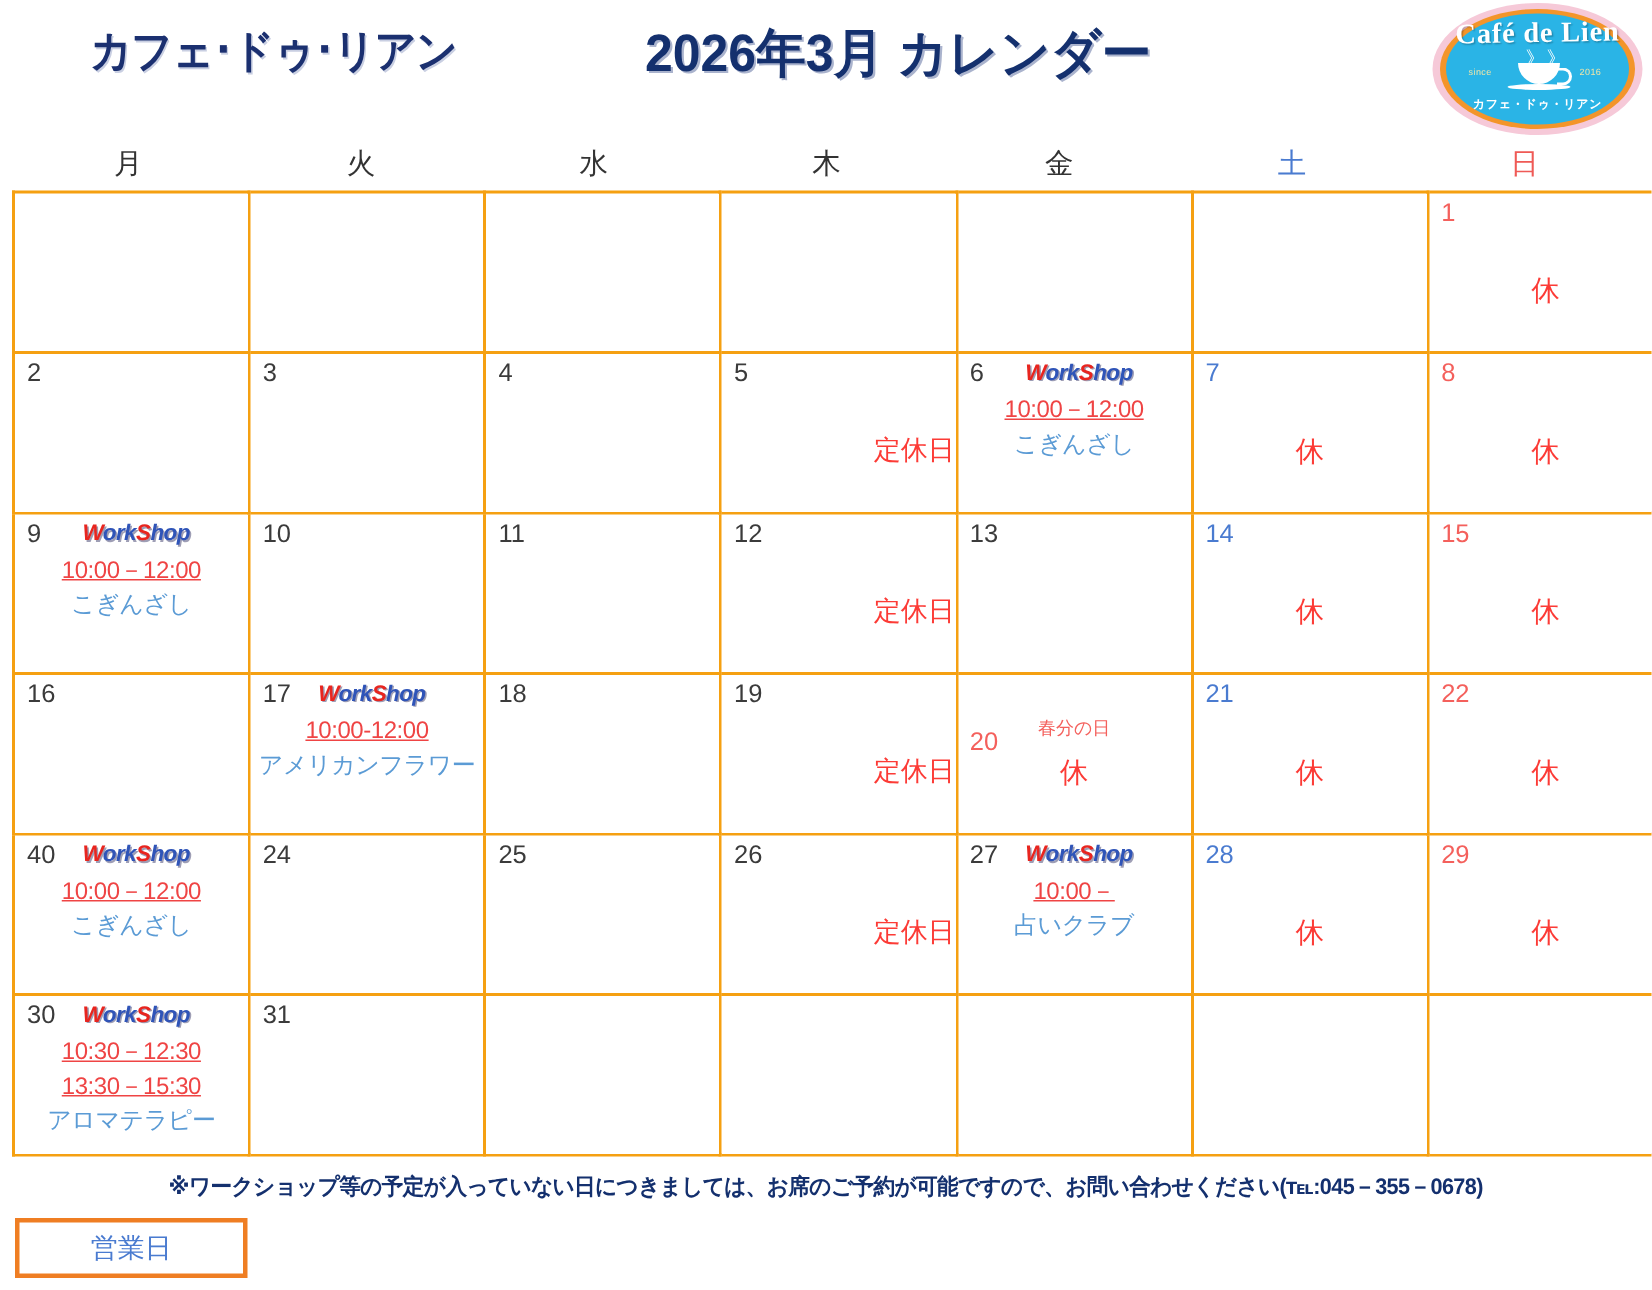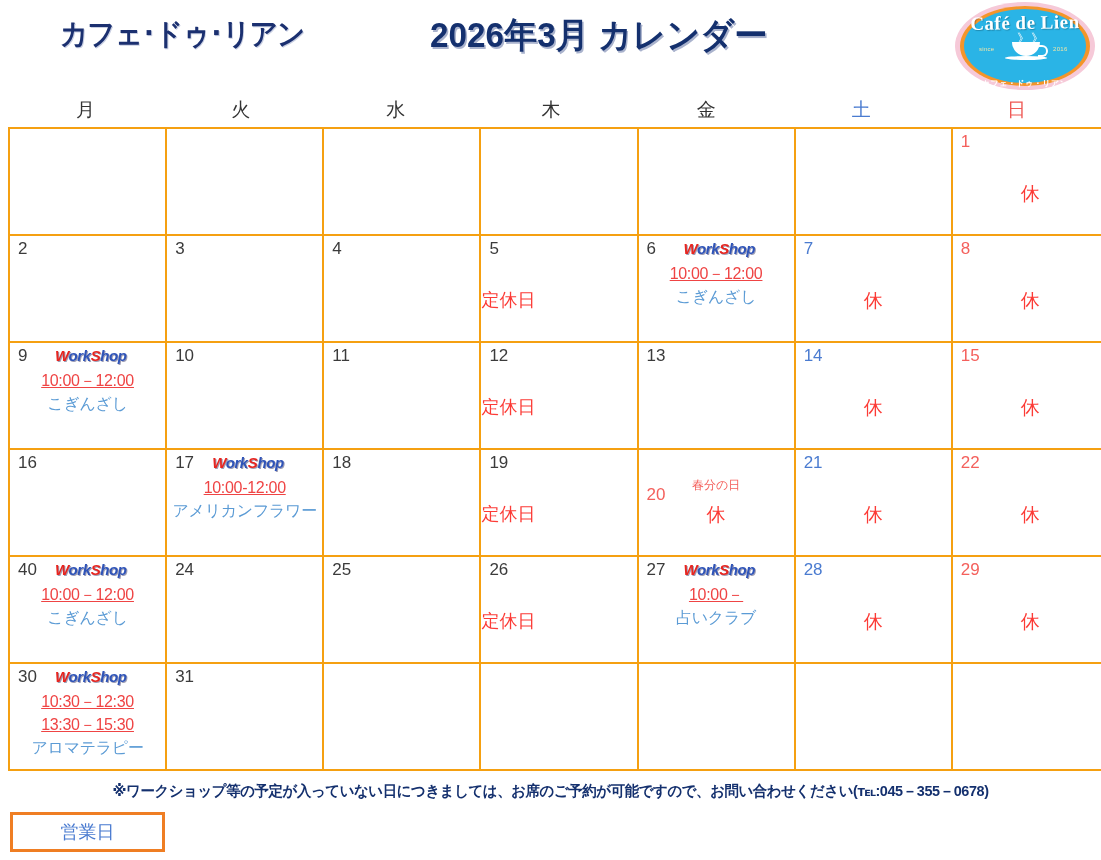--- a/index.html
+++ b/index.html
@@ -125,21 +125,21 @@
   }
   .logo-year {
     position: absolute;
     left: 98px; top: 44px;
     font-size: 6px;
     color: #f0e6a8;
     letter-spacing: 0.3px;
   }
   .logo-text-jp {
     position: absolute;
-    left: 0; top: 76px;
+    left: 0; top: 62px;
     width: 140px;
     text-align: center;
     font-size: 8px;
     font-weight: bold;
     color: #ffffff;
     letter-spacing: 0.5px;
   }
 
   
   #weekday-row {
@@ -220,21 +220,21 @@
   .event-name {
     font-size: 16px;
     color: #5b9bd5;
     letter-spacing: -0.3px;
     white-space: nowrap;
   }
 
   .closed-label {
     position: absolute;
     left: 0; right: 0; top: 52px;
-    text-align: left;
+    text-align: right;
     font-size: 18px;
     color: #fc3b36;
   }
   .rest-label {
     position: absolute;
     left: 0; right: 0; top: 52px;
     text-align: center;
     font-size: 19px;
     color: #fc3b36;
   }

